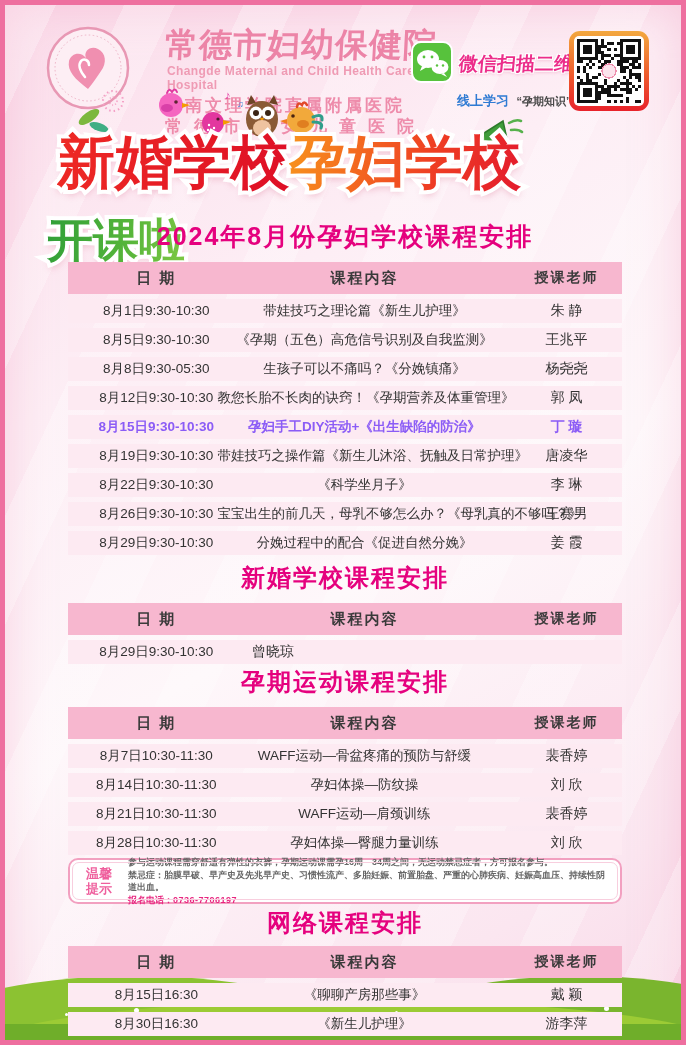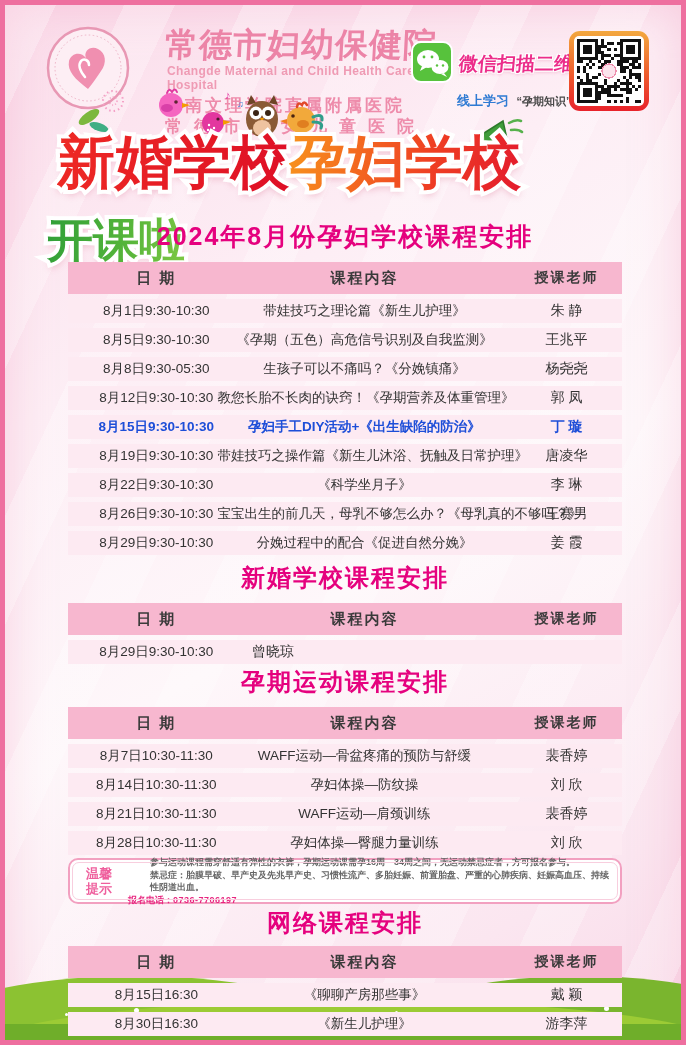--- a/index.html
+++ b/index.html
@@ -74,30 +74,30 @@
   .section-title{ height:34px; line-height:34px; text-align:center; font-size:24px; font-weight:900;
                   color:#e5017e; letter-spacing:2px; }
   #slot0 .section-title{ height:36px; line-height:36px; font-size:25px; }
   #slot3 .section-title{ height:30px; line-height:30px; }
   .table-header{ margin-top:8px; height:32px; display:flex; align-items:center;
                  background:#f7b7cf; }
   .th{ text-align:center; font-size:15px; font-weight:bold; color:#3a3a3a; letter-spacing:2px; }
   .trow{ margin-top:5px; height:24px; display:flex; align-items:center; background:#fdeaf2; }
   .td{ text-align:center; font-size:13.5px; color:#333; white-space:nowrap; overflow:visible; }
   .c0{ width:27%;padding-left:27px; } .c1{ width:53%; } .c2{ width:20%; font-size:14px; }
-  .trow.hl .td{ color:#1d4ed8; font-weight:bold; }
+  .trow.hl .td{ color:#8b5cf6; font-weight:bold; }
 
   
   .tipbox{ position:absolute; left:63px; top:853px; width:554px; height:46px; z-index:3;
            background:#fff; border:2px solid #f2a0c0; border-radius:10px; display:flex; align-items:center; }
   .tipbox::before{ content:""; position:absolute; inset:2px; border:1px solid #f8cede; border-radius:7px;
                    pointer-events:none; }
   .tip-label{ width:58px; text-align:center; font-size:13px; line-height:15px; font-weight:bold; color:#ef5f9d; }
   .tip-content{ flex:1; padding-right:8px; }
-  .tip-line{ font-size:9px; line-height:12.5px; color:#666; font-weight:bold;margin-left:22px; }
+  .tip-line{ font-size:9px; line-height:12.5px; color:#666; font-weight:bold; }
   .tip-phone{ font-size:9px; line-height:12px; font-weight:bold; }
   .tp-label{ color:#e8257f; } .tp-num{ color:#e8257f; letter-spacing:.5px; }
 
   
   .grass{ position:absolute; left:0; right:0; bottom:0; height:72px; z-index:1; }
   .grass .hill{ position:absolute; border-radius:50%; }
   .hill1{ left:-80px; bottom:-46px; width:420px; height:110px; background:#8cc232; }
   .hill2{ left:200px; bottom:-52px; width:460px; height:108px; background:#a8d43c; }
   .hill3{ right:-90px; bottom:-40px; width:380px; height:104px; background:#7ab52e; }
   .hill4{ left:-40px; bottom:-70px; width:780px; height:110px; background:#9ccb35; }

